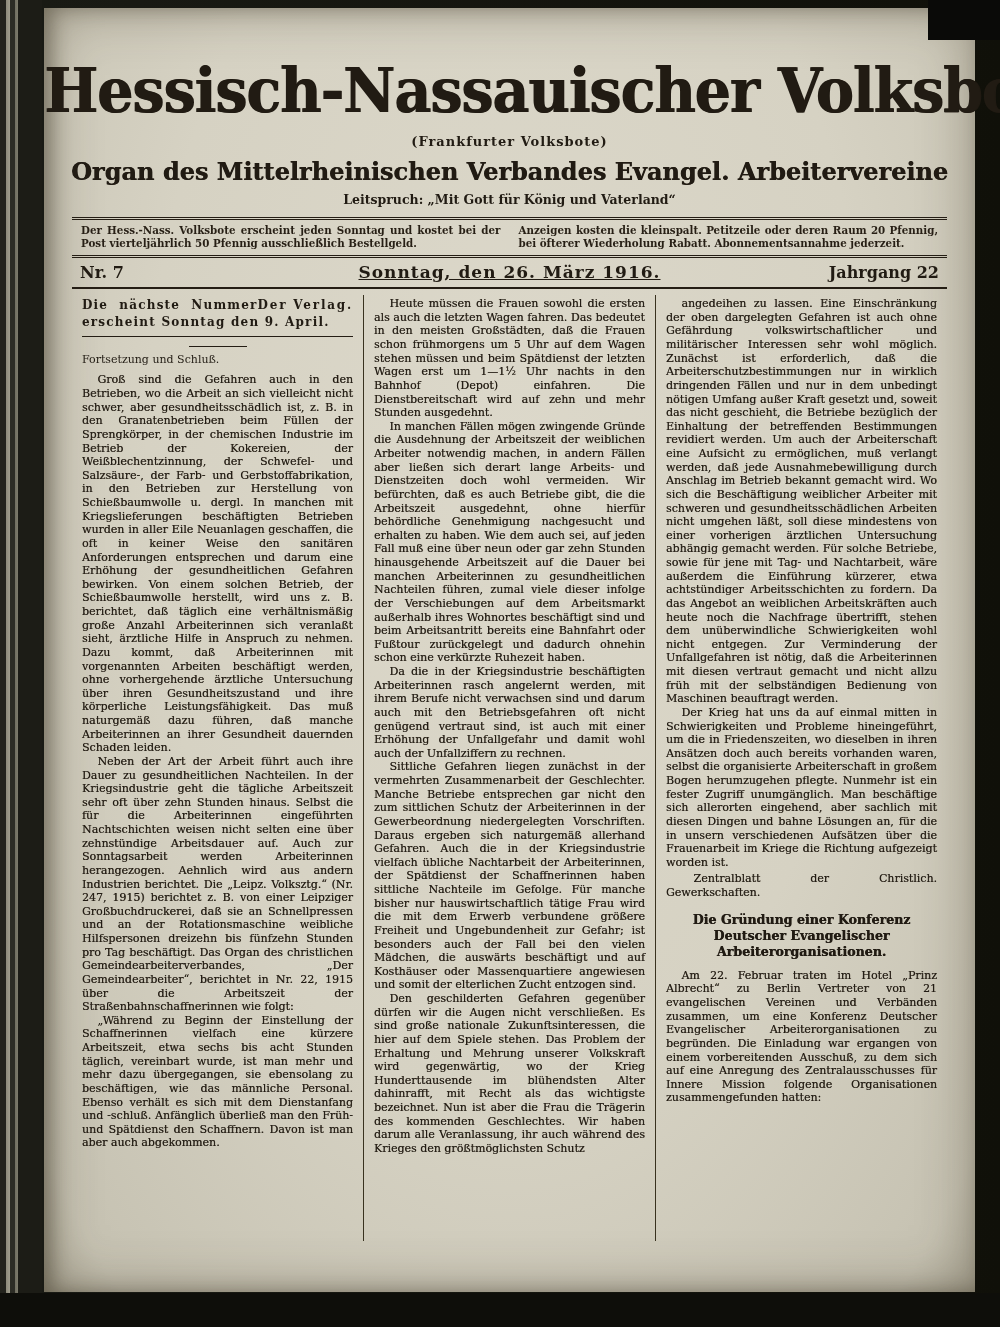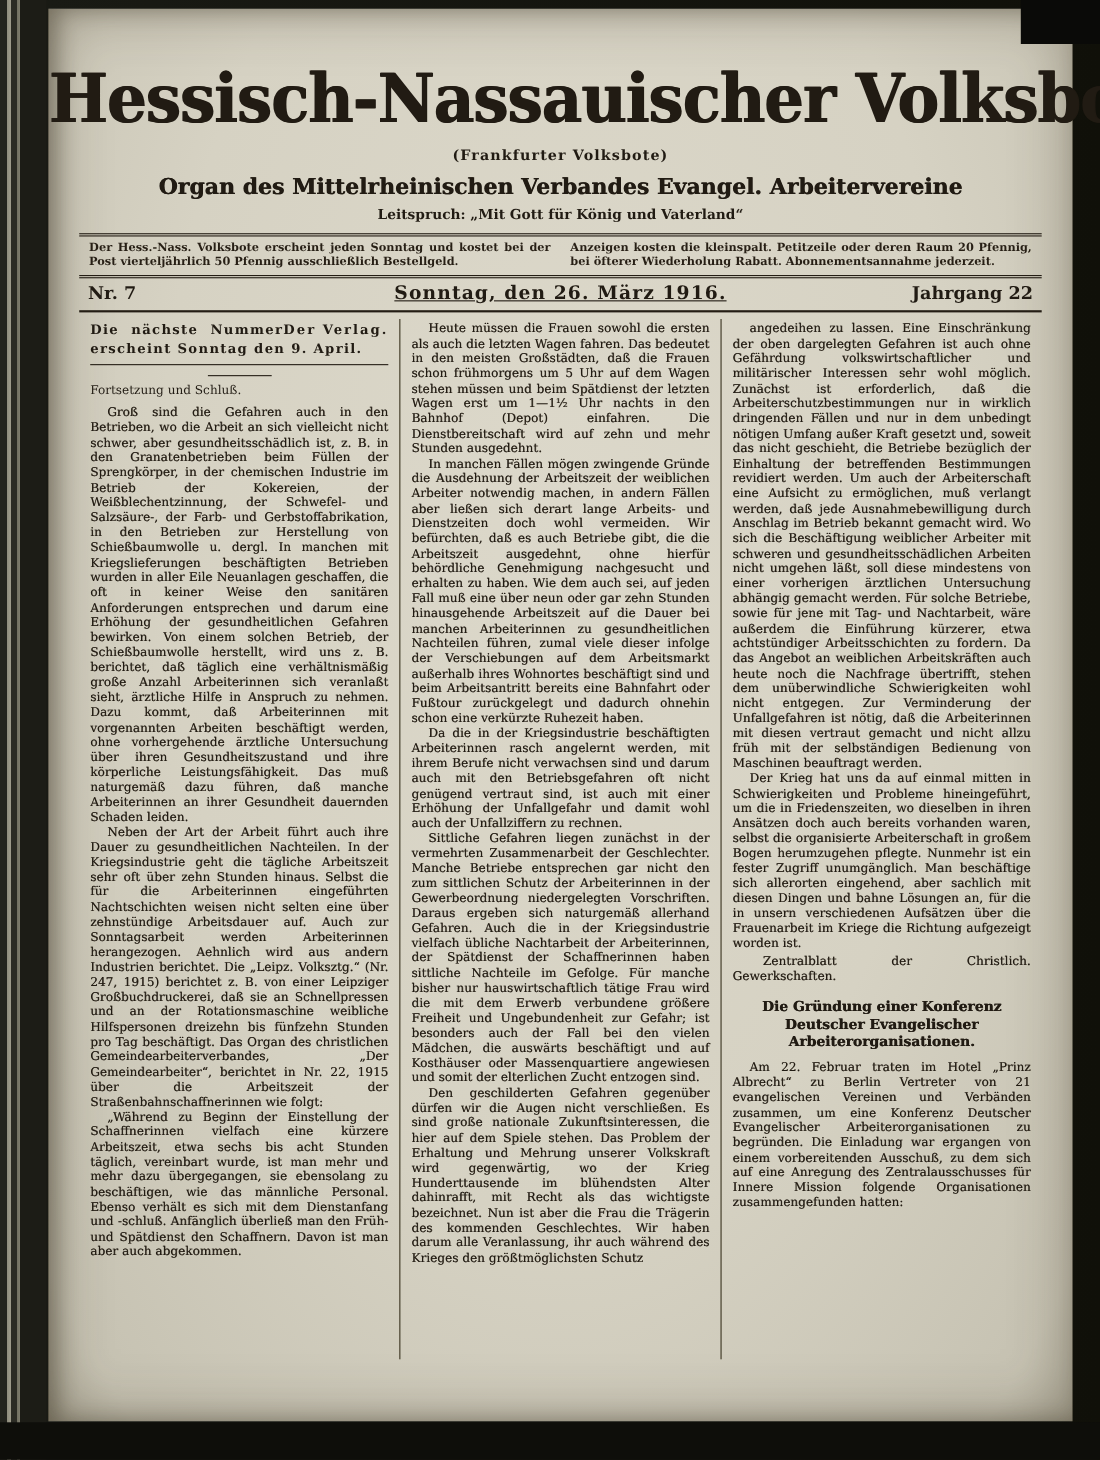--- a/index.html
+++ b/index.html
@@ -42,36 +42,36 @@
   }
   
   .masthead { text-align:center; padding-top:52px; }
   .title {
     font-size:57px; font-weight:bold; line-height:1.05;
     letter-spacing:-1px; transform:scaleY(1.08);
     text-shadow:1px 0 0 currentColor;
     white-space:nowrap;
   }
   .subtitle { margin-top:14px; font-size:13px; font-weight:bold; letter-spacing:1px; }
-  .organ { margin-top:8px; font-size:20px; font-weight:bold; text-shadow:.5px 0 0 currentColor; }
+  .organ { margin-top:8px; font-size:24px; font-weight:bold; text-shadow:.5px 0 0 currentColor; }
   .motto { margin-top:6px; font-size:12.5px; font-weight:bold; }
   
   .info-row {
     display:flex; margin:10px 28px 0 28px;
     border-top:3px double #241d14; border-bottom:3px double #241d14;
   }
   .info-box {
     flex:1 1 0; padding:4px 9px 5px 9px;
     font-size:10.3px; line-height:1.28; text-align:justify;
     font-weight:bold; color:#271f15;
   }
   .info-box.mid { border-left:1px solid #241d14; border-right:1px solid #241d14; }
   
   .dateline {
-    display:flex; align-items:flex-start; margin:0 28px;
+    display:flex; align-items:center; margin:0 28px;
     border-bottom:2px solid #241d14; padding:4px 8px 5px 8px;
   }
   .issue { flex:1; text-align:left; font-size:16px; font-weight:bold; }
   .date  { flex:2; text-align:center; font-size:17px; font-weight:bold; letter-spacing:1px;text-decoration:underline; }
   .volume{ flex:1; text-align:right; font-size:16px; font-weight:bold; }
   
   .columns {
     display:flex; margin:6px 28px 0 28px; height:946px; overflow:hidden;
   }
   .col {

